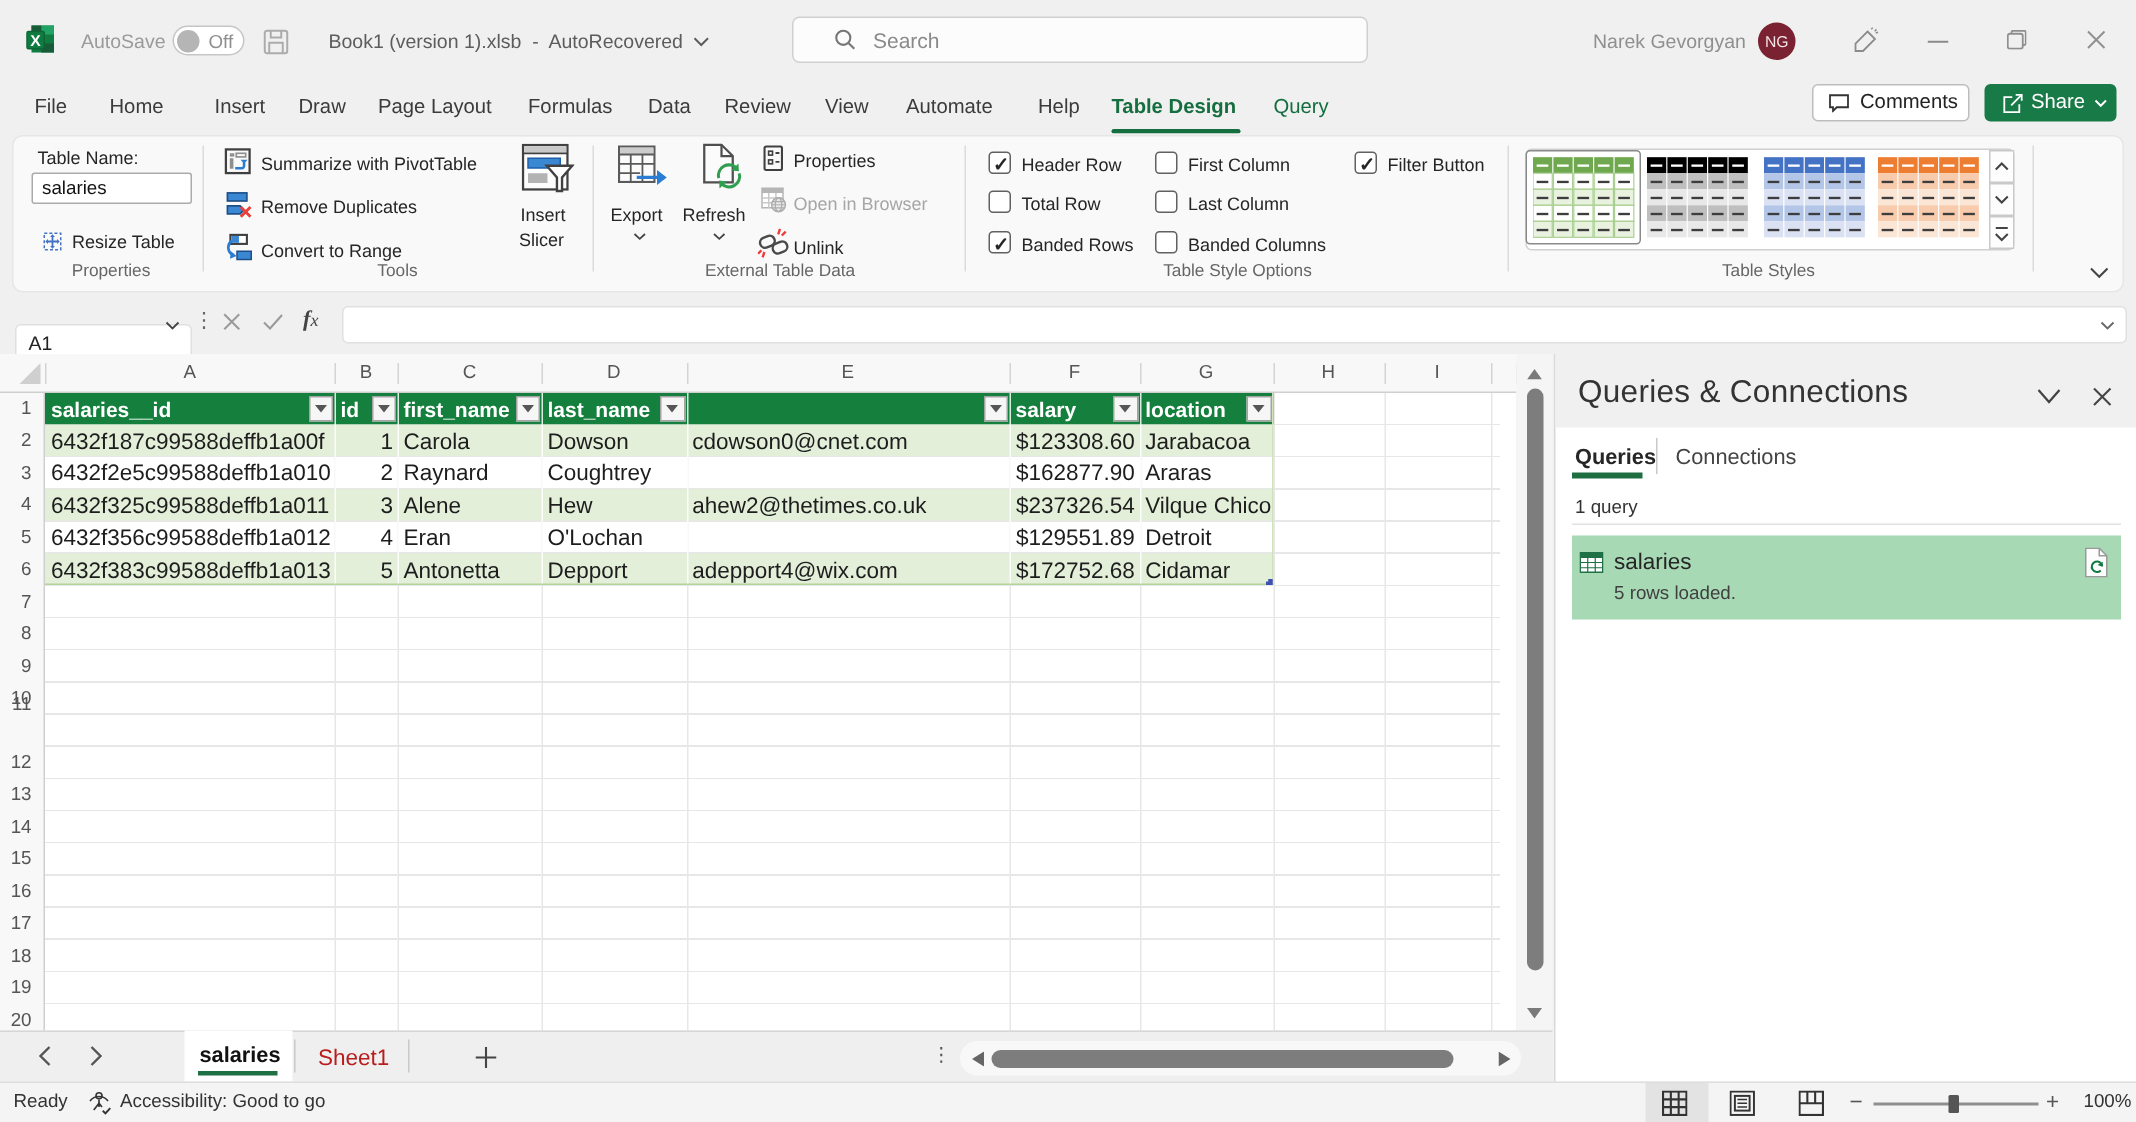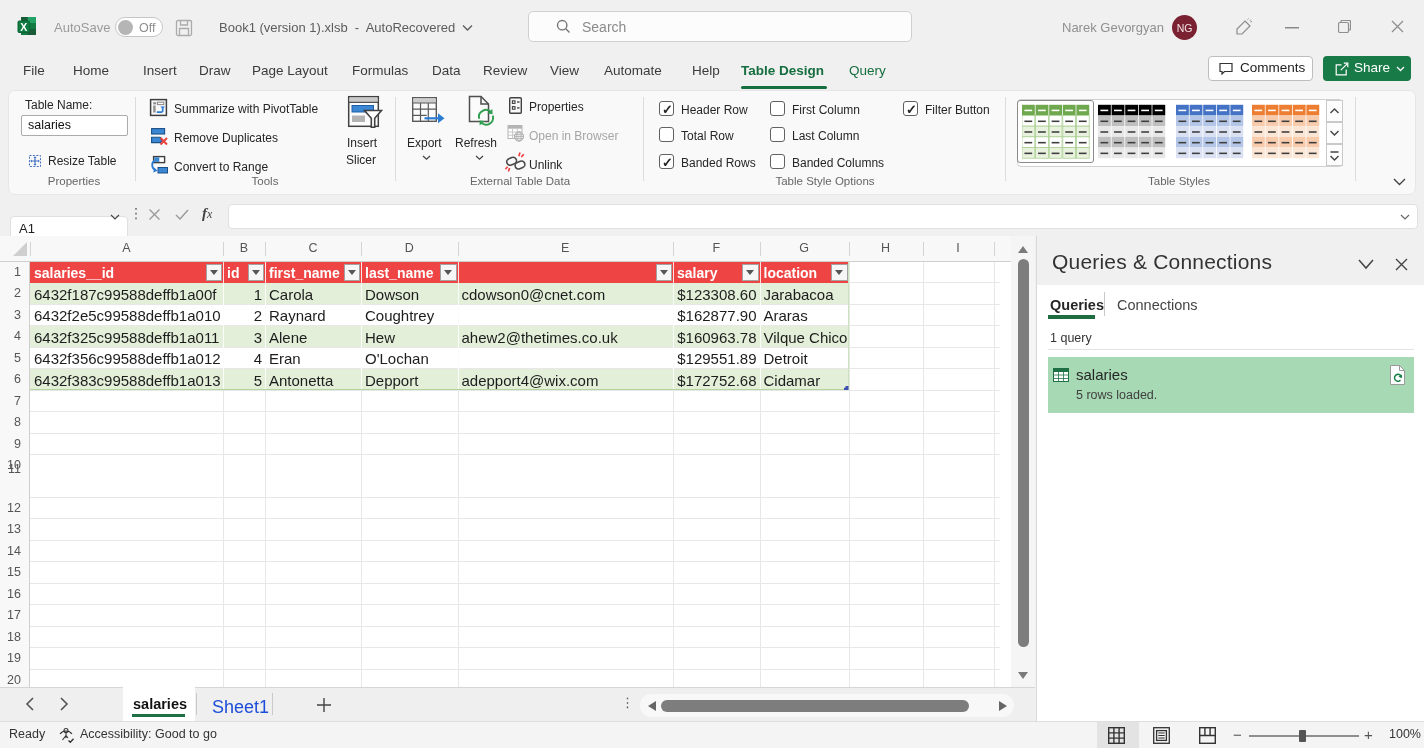--- a/index.html
+++ b/index.html
@@ -33,21 +33,21 @@
   .ctick { position:absolute; top:6px; height:14px; width:1px; background:#d4d4d4; }
   #rowhdr { position:absolute; left:0; top:25.5px; width:30px; height:425.5px; background:#f8f8f8; border-right:1px solid #cfcfcf; }
   .rnum { position:absolute; left:0; width:21px; font-size:12.5px; color:#555; text-align:right; }
   .gv { position:absolute; top:25.5px; width:1px; height:425.5px; background:#e7e7e7; }
   #ghoriz { position:absolute; left:30px; top:25.5px; width:970px; height:425.5px;
     background:repeating-linear-gradient(to bottom, transparent 0px, transparent 20.45px, #e7e7e7 20.45px, #e7e7e7 21.45px); }
   
   .trow { position:absolute; left:30px; width:818.5px; height:21.45px; }
   .tcell { position:absolute; top:0; height:21.45px; font-size:15px; color:#1d1d1d; padding:3px 0 0 4px; white-space:nowrap; overflow:hidden; }
   .tr-r { text-align:right; padding:3px 3px 0 0; }
-  .thdr { background:#ef4444;padding-left:40px; }
+  .thdr { background:#15803d;padding-left:40px; }
   .thdr .tcell { color:#fff; font-weight:bold; font-size:14px; }
   .band { background:#e3efd9; }
   .fbtn { position:absolute; top:2.5px; width:16.5px; height:16.5px; background:#f6f6f6; border:1px solid #a3a3a3; }
   .fbtn:after { content:""; position:absolute; left:3.2px; top:5.2px; border-left:4px solid transparent; border-right:4px solid transparent; border-top:5.5px solid #555; }
   .tvl { position:absolute; top:0; width:1px; height:128.7px; background:rgba(255,255,255,.85); }
   
   #vsb { position:absolute; left:1011px; top:236px; width:24px; height:451px; background:#f5f5f5; }
   
   #pane { position:absolute; left:1036px; top:236px; width:388px; height:485px; background:#fff; border-left:1px solid #d9d9d9; }
   #panehdr { position:absolute; left:0; top:0; width:388px; height:49px; background:#f0f0f0; }
@@ -581,21 +581,21 @@
           <span class="tcell" style="left: 331px; width: 96.5px;">Coughtrey</span>
           <span class="tcell tr-r" style="left: 643px; width: 86.5px;">$162877.90</span>
           <span class="tcell" style="left: 729.5px; width: 89px;">Araras</span>
         </div>
         <div class="trow band" style="top: 89.85px;">
           <span class="tcell" style="left: 0px; width: 193px;">6432f325c99588deffb1a011</span>
           <span class="tcell tr-r" style="left: 193px; width: 42px;">3</span>
           <span class="tcell" style="left: 235px; width: 96px;">Alene</span>
           <span class="tcell" style="left: 331px; width: 96.5px;">Hew</span>
           <span class="tcell" style="left: 427.5px; width: 215.5px;">ahew2@thetimes.co.uk</span>
-          <span class="tcell tr-r" style="left: 643px; width: 86.5px;">$160963.78</span>
+          <span class="tcell tr-r" style="left: 643px; width: 86.5px;">$237326.54</span>
           <span class="tcell" style="left: 729.5px; width: 89px;">Vilque Chico</span>
         </div>
         <div class="trow " style="top: 111.3px;">
           <span class="tcell" style="left: 0px; width: 193px;">6432f356c99588deffb1a012</span>
           <span class="tcell tr-r" style="left: 193px; width: 42px;">4</span>
           <span class="tcell" style="left: 235px; width: 96px;">Eran</span>
           <span class="tcell" style="left: 331px; width: 96.5px;">O'Lochan</span>
           <span class="tcell tr-r" style="left: 643px; width: 86.5px;">$129551.89</span>
           <span class="tcell" style="left: 729.5px; width: 89px;">Detroit</span>
         </div>
@@ -687,21 +687,21 @@
     <svg class="abs" style="left:25px;top:9px" width="9" height="14" viewBox="0 0 9 14" fill="none" stroke="#555" stroke-width="1.6">
         <path d="M8 1 L2 7 L8 13"></path>
       </svg>
     <svg class="abs" style="left:60px;top:9px" width="9" height="14" viewBox="0 0 9 14" fill="none" stroke="#555" stroke-width="1.6">
         <path d="M1 1 L7 7 L1 13"></path>
       </svg>
     <span class="abs" style="left:123px;top:-1px;width:72px;height:34px;background:#fff"></span>
     <span class="abs" style="left:133px;top:8px;font-size:14.5px;color:#111;font-weight:bold">salaries</span>
     <span class="abs" style="left:132px;top:26px;width:53px;height:3px;background:#1e7145"></span>
     <span class="abs" style="left:196px;top:5px;width:1px;height:22px;background:#c9c9c9"></span>
-    <span class="abs" style="left:212px;top:9px;font-size:18px;color:#1d4ed8">Sheet1</span>
+    <span class="abs" style="left:212px;top:9px;font-size:15px;color:#b91c1c">Sheet1</span>
     <span class="abs" style="left:272px;top:5px;width:1px;height:22px;background:#c9c9c9"></span>
     <svg class="abs" style="left:317px;top:10px" width="14" height="14" viewBox="0 0 14 14" stroke="#444" stroke-width="1.4">
         <path d="M7 0 V14 M0 7 H14"></path>
       </svg>
     <span class="abs" style="left:621px;top:7px;font-size:13px;color:#555">⋮</span>
     <span class="abs" style="left:640px;top:6px;width:374px;height:23px;background:#f8f8f8;border-radius:12px"></span>
     <svg class="abs" style="left:648px;top:13px" width="8" height="10" viewBox="0 0 8 10">
         <path d="M8 0 L0 5 L8 10 Z" fill="#666"></path>
       </svg>
     <span class="abs" style="left:661px;top:12px;width:308px;height:12px;background:#7d7d7d;border-radius:6px"></span>

